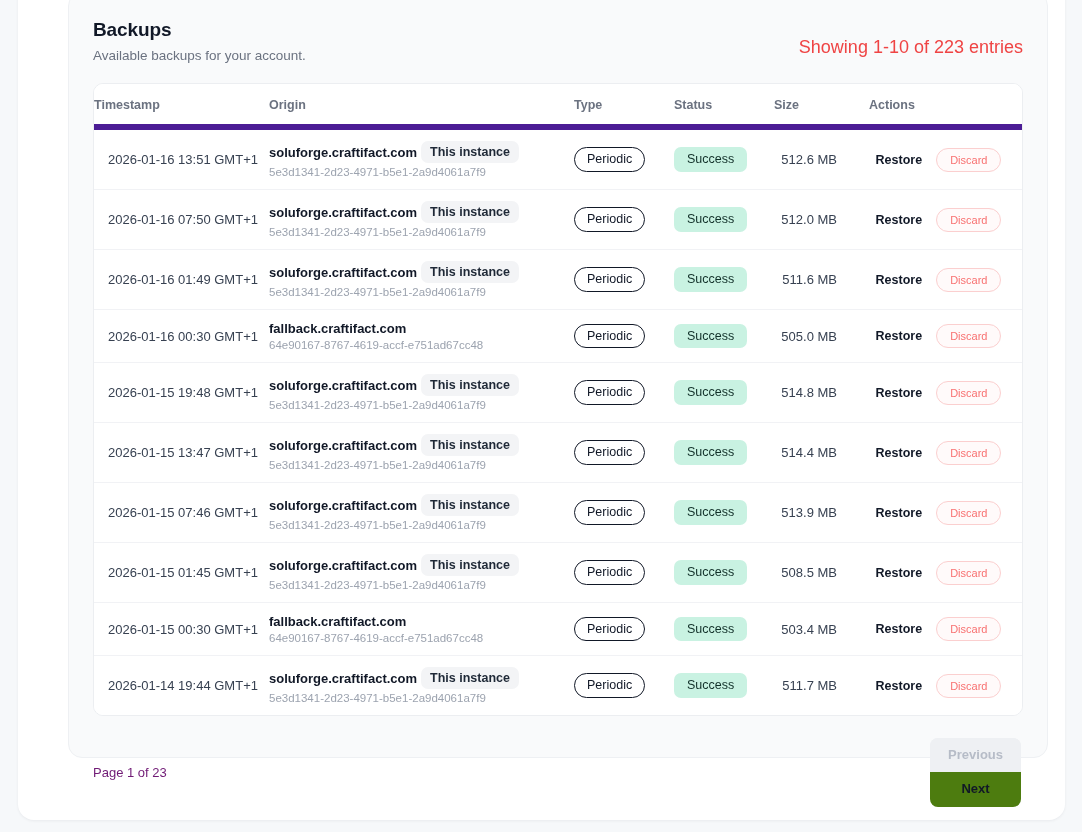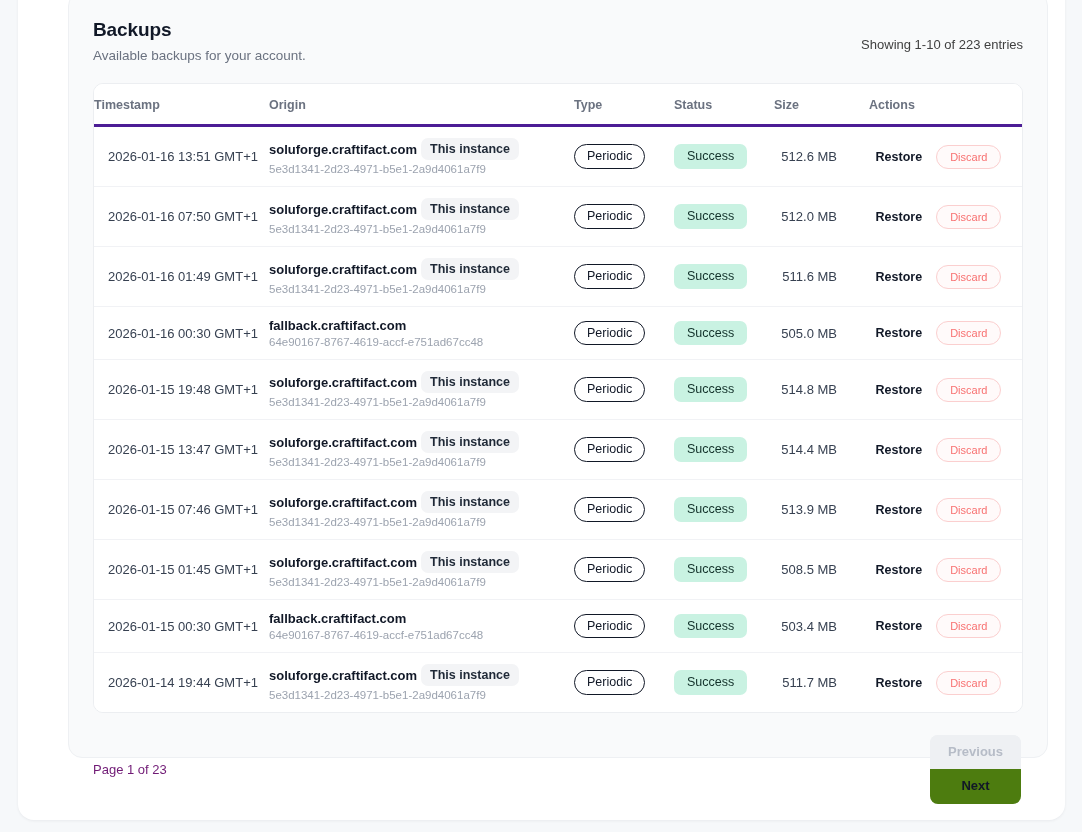--- a/index.html
+++ b/index.html
@@ -57,22 +57,22 @@
     font-size: 19px;
     font-weight: bold;
     color: #111827;
     letter-spacing: -0.1px;
   }
   .panel-sub {
     font-size: 13.5px;
     color: #6b7280;
   }
   .showing {
-    font-size: 13px;
-    color: #404040;
+    font-size: 18px;
+    color: #ef4444;
     padding-top: 18px;
     white-space: nowrap;
   }
 
   
   .table-card {
     margin-top: 20px;
     background: #ffffff;
     border: 1px solid #eceef1;
     border-radius: 10px;
@@ -84,21 +84,21 @@
     border-collapse: collapse;
     table-layout: fixed;
   }
 
   table.backups thead th {
     font-size: 12.5px;
     font-weight: bold;
     color: #6b7280;
     text-align: left;
     padding: 14px 0 12px 0;
-    border-bottom: 3px solid #4c1d95;
+    border-bottom: 6px solid #4c1d95;
     background: #ffffff;
   }
 
   col.c-ts     { width: 175px; }
   col.c-origin { width: 305px; }
   col.c-type   { width: 100px; }
   col.c-status { width: 100px; }
   col.c-size   { width: 95px; }
   col.c-act    { width: 153px; }
 

